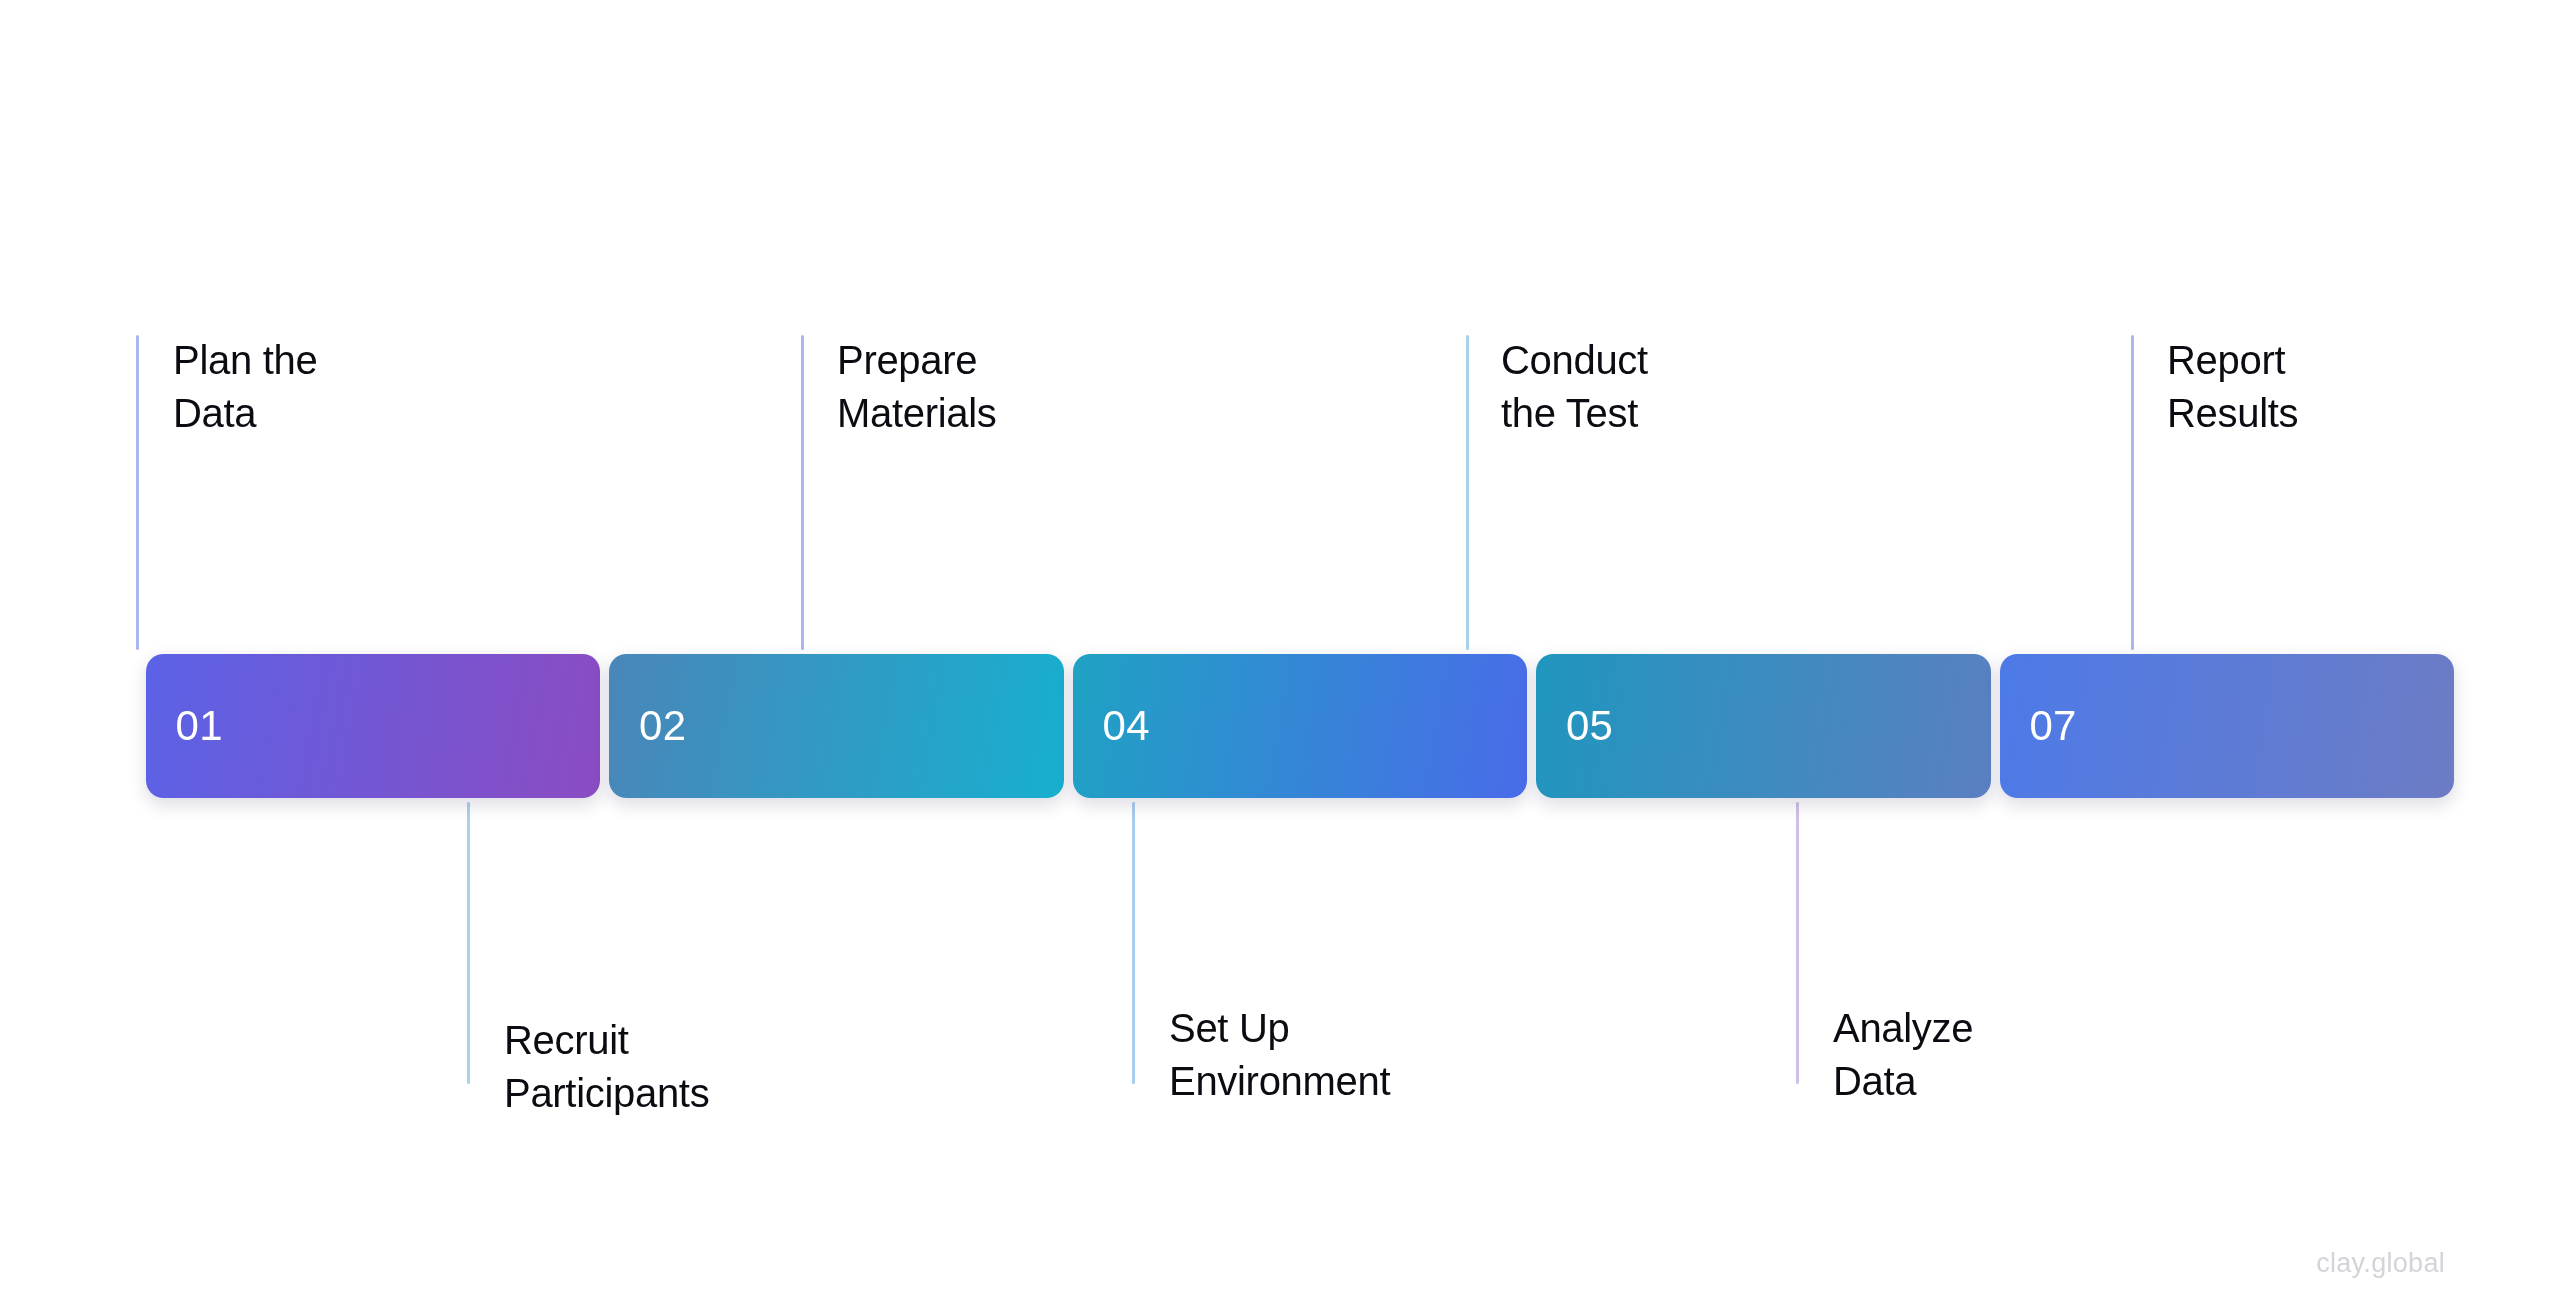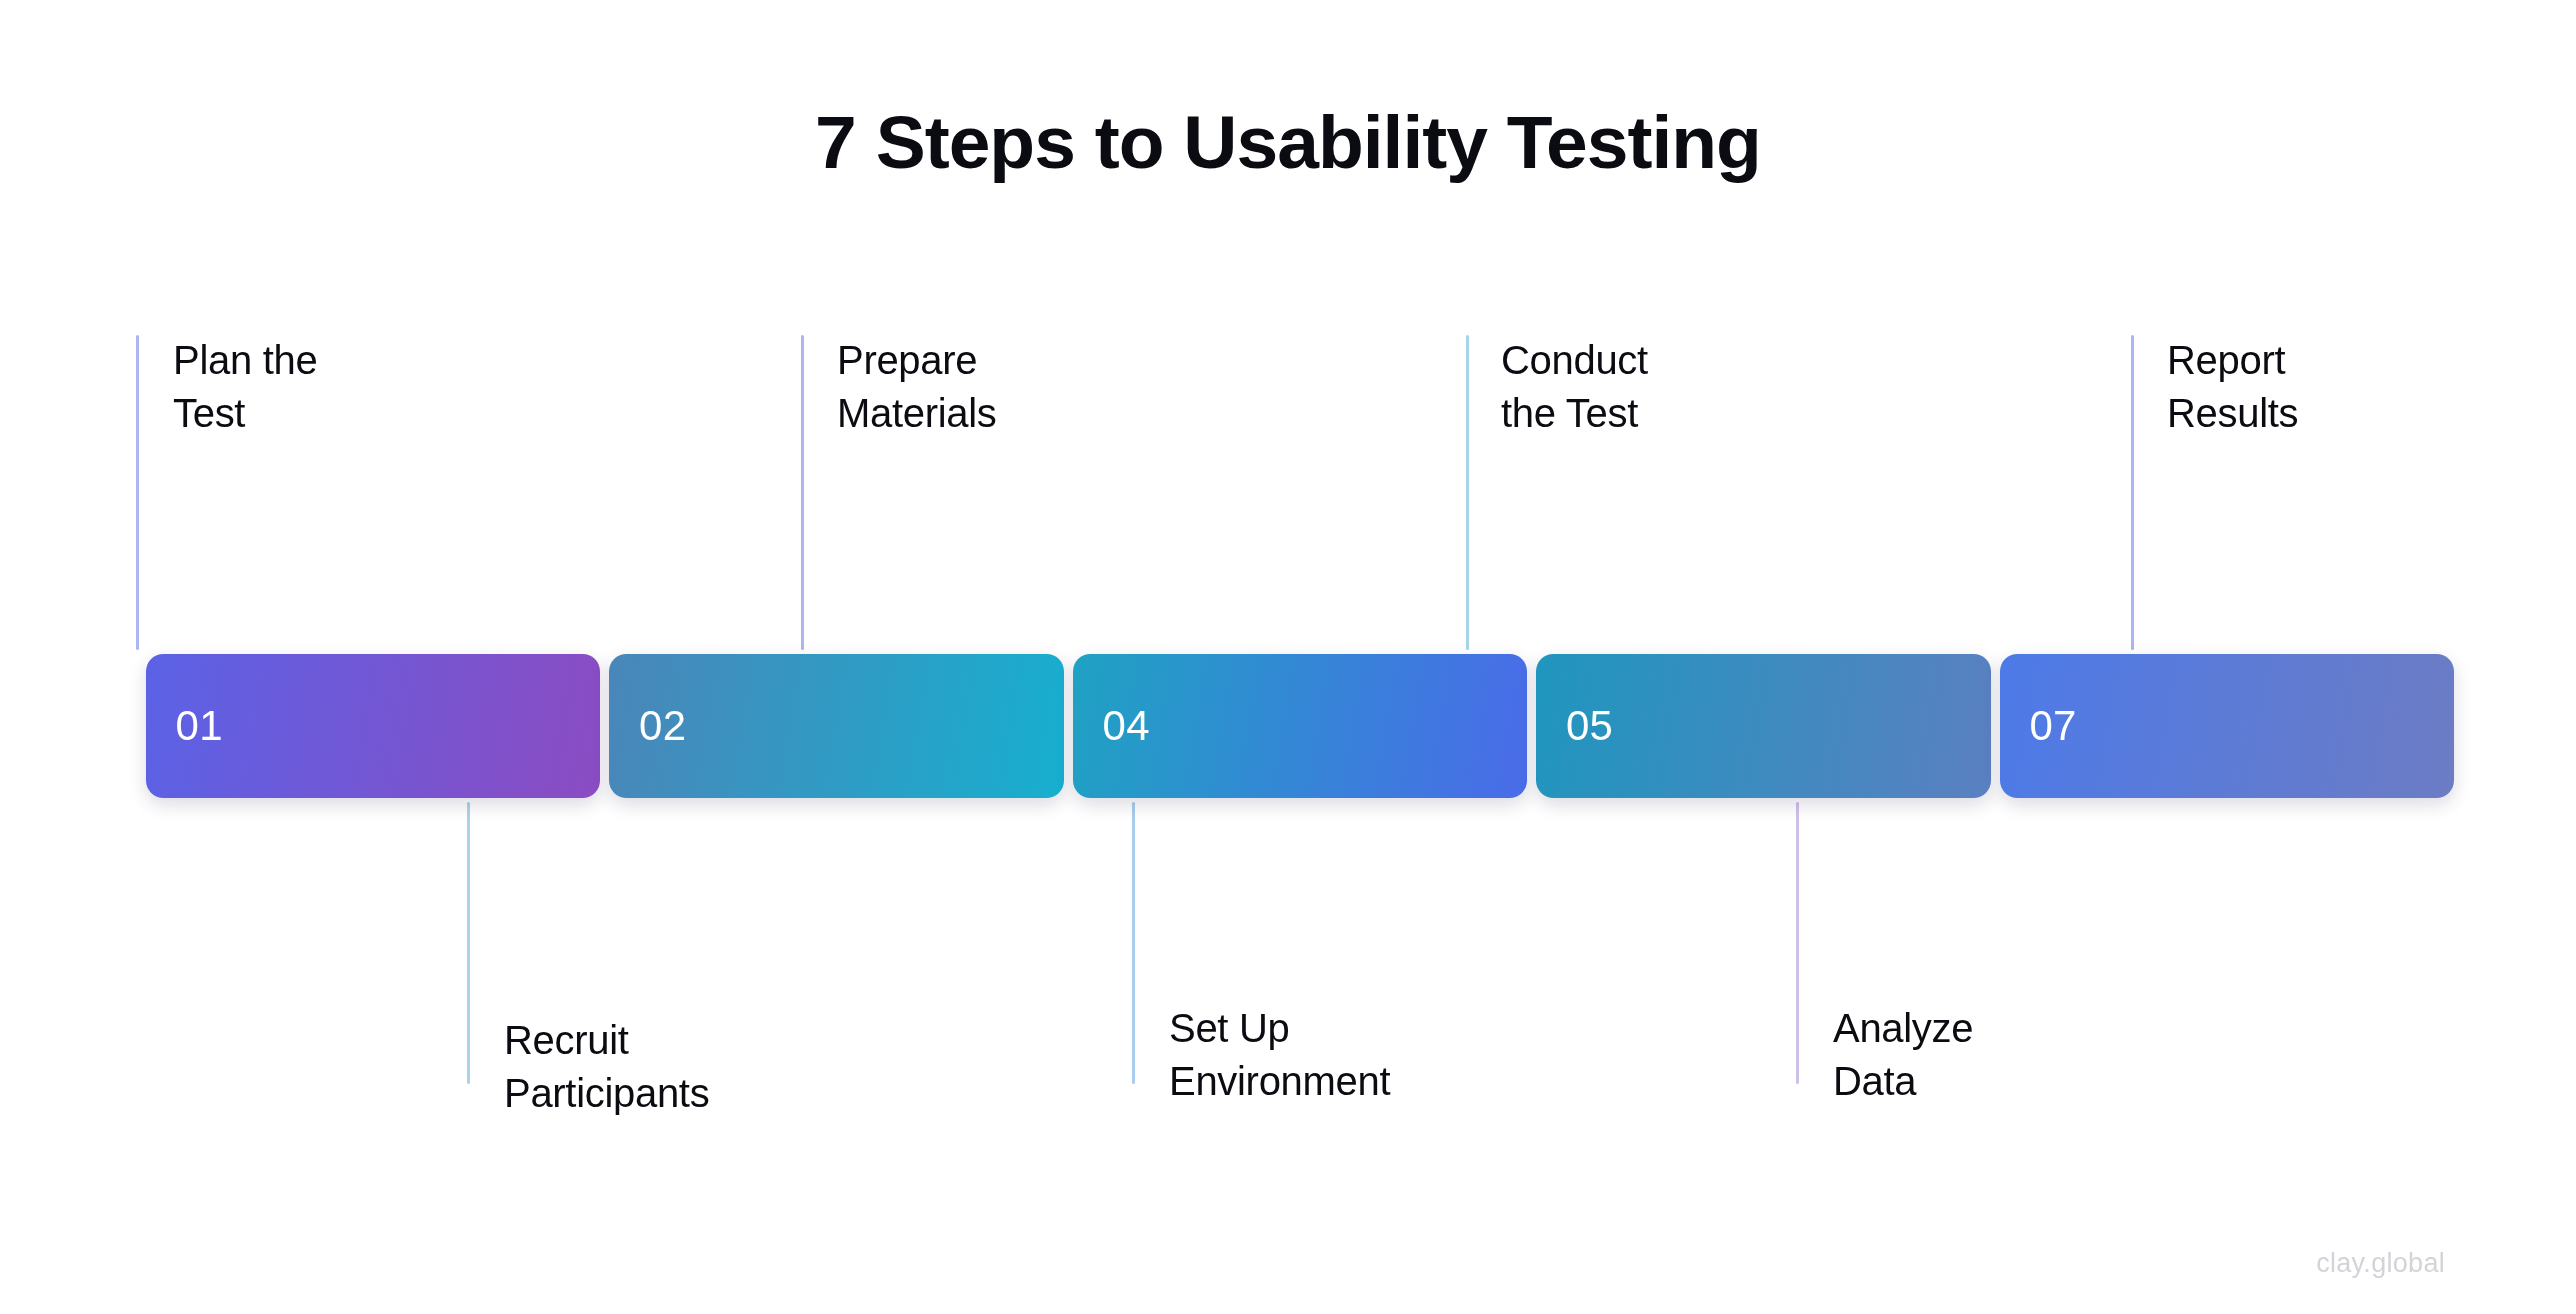--- a/index.html
+++ b/index.html
@@ -94,34 +94,33 @@
     font-size: 27px;
     color: #D2D4D8;
     letter-spacing: 0.3px;
   }
 </style>
 </head>
 <body>
 
 <div class="canvas">
 
-  <div class="title">7 Steps to Usability Testing</div>
 
   <div id="stems">
       <div class="stem up" style="left: 136px; background: rgb(174, 182, 239);"></div>
       <div class="stem down" style="left: 467px; background: rgb(169, 211, 232);"></div>
       <div class="stem up" style="left: 801px; background: rgb(174, 182, 239);"></div>
       <div class="stem down" style="left: 1132px; background: rgb(169, 205, 236);"></div>
       <div class="stem up" style="left: 1466px; background: rgb(168, 212, 232);"></div>
       <div class="stem down" style="left: 1796px; background: rgb(207, 192, 231);"></div>
       <div class="stem up" style="left: 2131px; background: rgb(174, 182, 239);"></div>
     </div>
   <div id="labels">
       <div class="label up" style="left: 173px;">Plan the
-Test</div>
+Data</div>
       <div class="label down" style="left: 504px; margin-top: 12px;">Recruit
 Participants</div>
       <div class="label up" style="left: 837px;">Prepare
 Materials</div>
       <div class="label down" style="left: 1169px;">Set Up
 Environment</div>
       <div class="label up" style="left: 1501px;">Conduct
 the Test</div>
       <div class="label down" style="left: 1833px;">Analyze
 Data</div>

